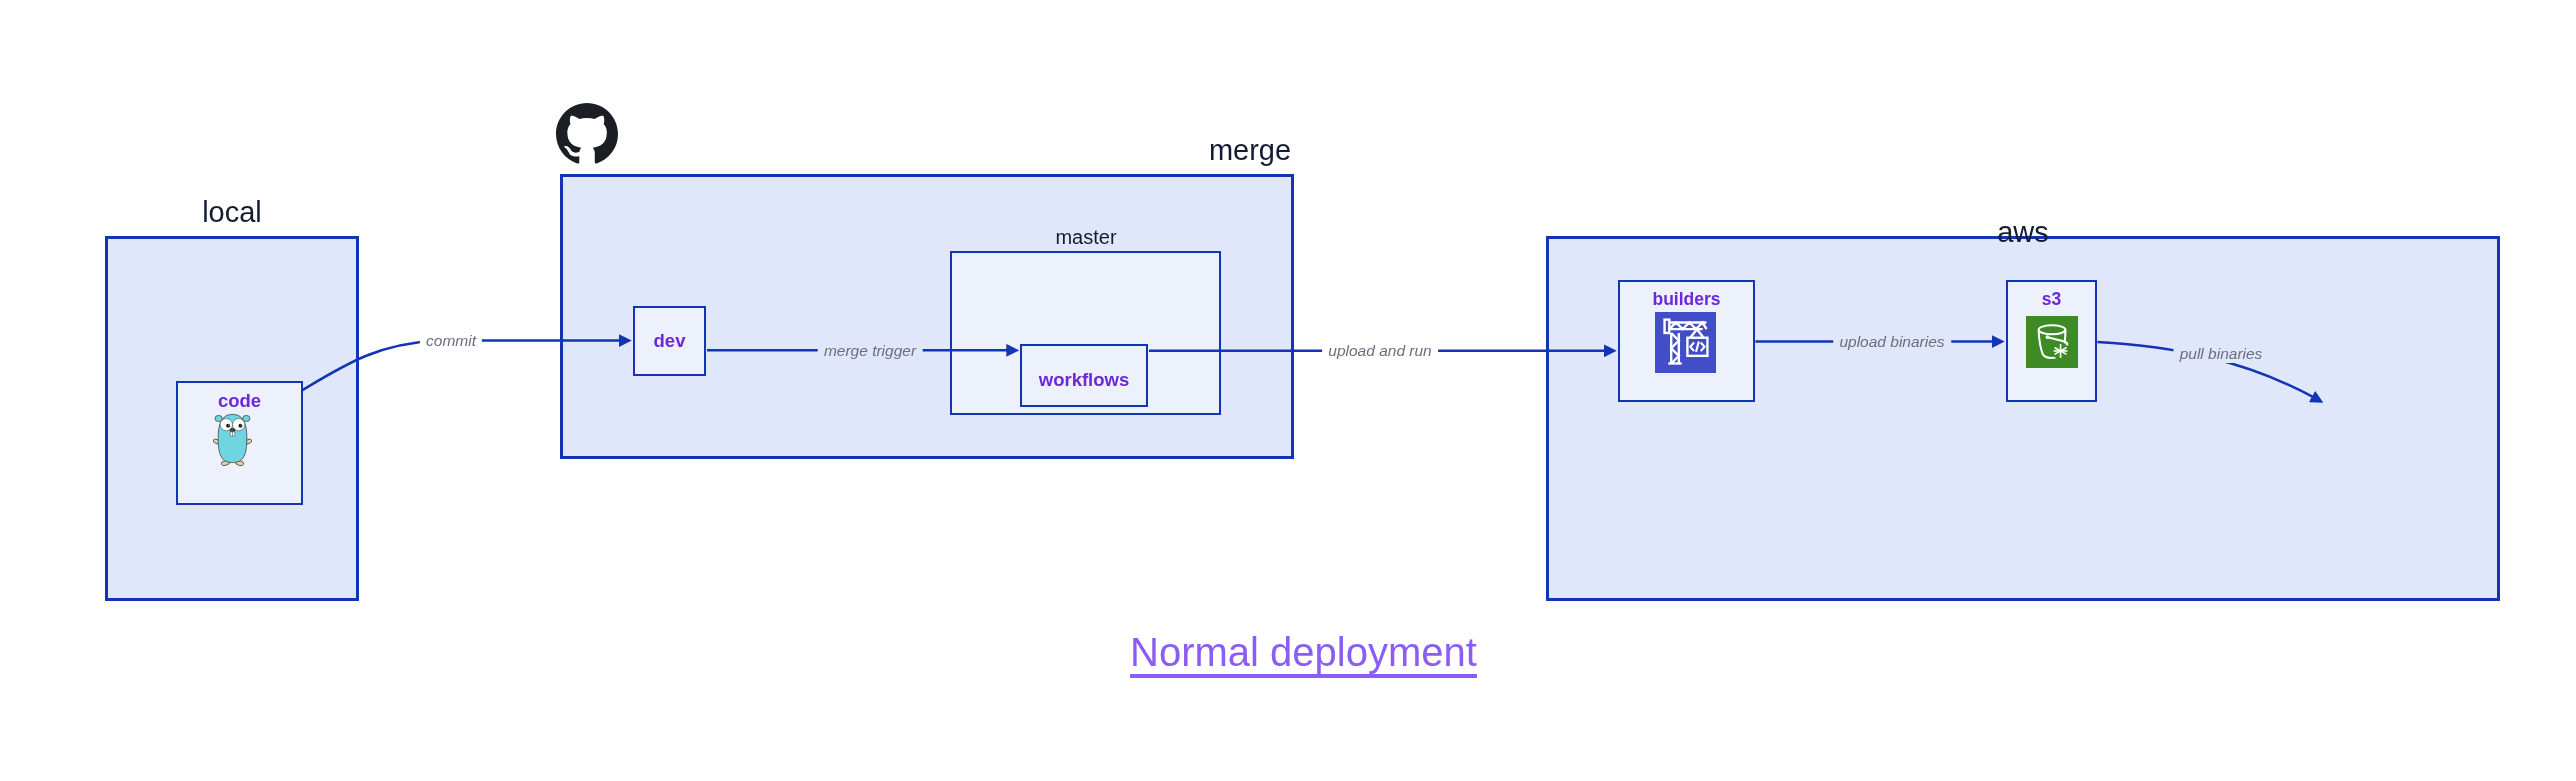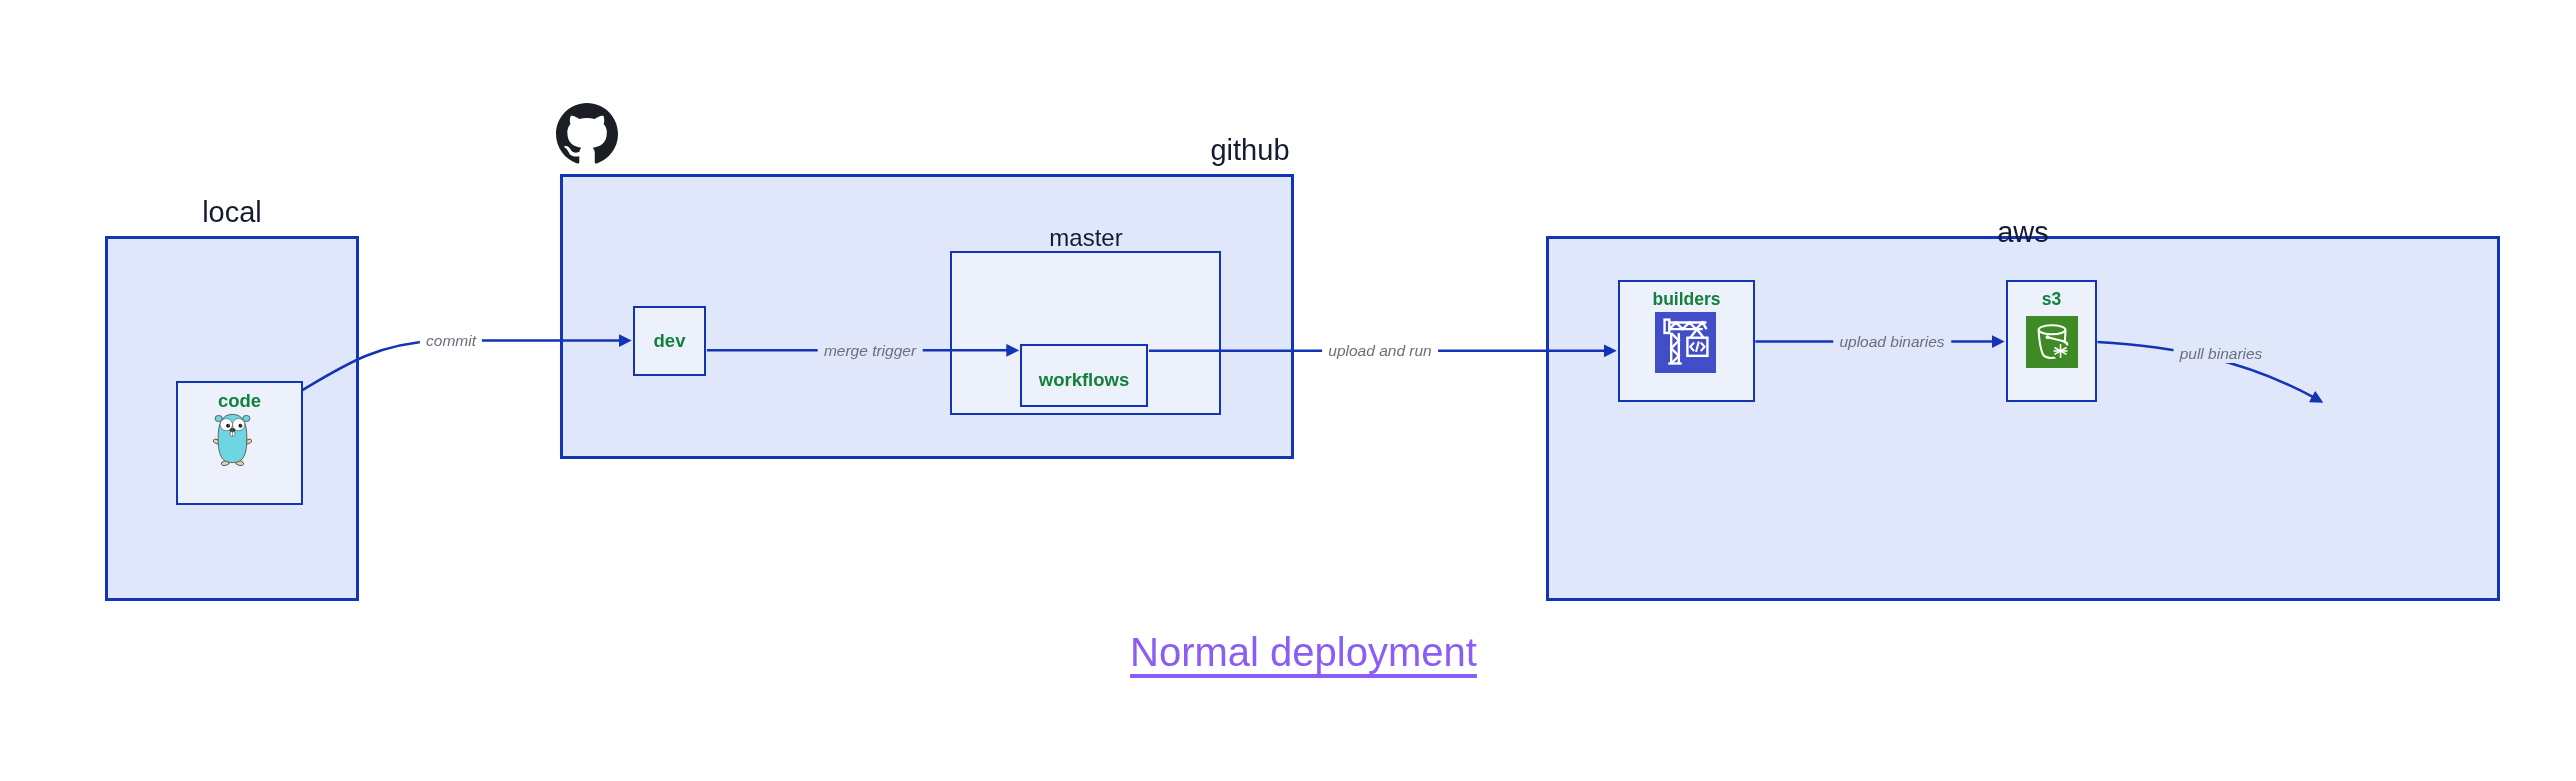--- a/index.html
+++ b/index.html
@@ -2,21 +2,21 @@
 <html style="font-size:8.2px"><head>
 <meta charset="utf-8">
 <style>
   html,body{margin:0;padding:0;background:#fff;}
   .canvas{position:relative;width:2604px;height:781px;background:#fff;overflow:hidden;
           font-family:"Liberation Sans",sans-serif;}
   .region{position:absolute;background:#e1e7fa;border:3.1px solid #1334b4;box-sizing:border-box;}
   .node{position:absolute;background:#edf1fc;border:2.6px solid #1334b4;box-sizing:border-box;}
   .rlabel{position:absolute;transform:translateX(-50%);color:#131c33;font-size:29px;
           line-height:31px;white-space:nowrap;}
-  .nlabel{position:absolute;left:0;right:0;text-align:center;color:#15803d;
+  .nlabel{position:absolute;left:0;right:0;text-align:center;color:#6d28d9;
           font-weight:bold;font-size:18.5px;white-space:nowrap;}
   .nlabel.center{top:50%;transform:translateY(-50%);text-align:center;}
   .nlabel.top{top:7.2px;}
   .elabel{position:absolute;transform:translate(-50%,-50%);font-style:italic;font-size:15.5px;
           color:#696f7c;padding:0 6.2px;white-space:nowrap;}
   .bg-white{background:#ffffff;}
   .bg-region{background:#e1e7fa;}
   .icon{position:absolute;}
   .edges{position:absolute;left:0;top:0;pointer-events:none;}
   .title{position:absolute;left:1123px;top:630px;width:361px;text-align:center;
@@ -40,22 +40,22 @@
       </marker>
     </defs>
     <path d="M 560 773 C 660 715, 720 668, 850 661 H 1206" fill="none" stroke="#1334b4" stroke-width="5" marker-end="url(#arrow)"></path>
     <path d="M 1372 680 H 1958" fill="none" stroke="#1334b4" stroke-width="5" marker-end="url(#arrow)"></path>
     <path d="M 2230 681 H 3118" fill="none" stroke="#1334b4" stroke-width="5" marker-end="url(#arrow)"></path>
     <path d="M 3407 663 H 3871" fill="none" stroke="#1334b4" stroke-width="5" marker-end="url(#arrow)"></path>
     <path d="M 4071 664 C 4220 672, 4360 700, 4492 772" fill="none" stroke="#1334b4" stroke-width="5" marker-end="url(#arrow)"></path>
   </svg>
 
   <div class="rlabel" style="left:232px;top:197px;">local</div>
-  <div class="rlabel" style="left:1250px;top:135px;">github</div>
-  <div class="rlabel" style="left:1086px;top:222px;font-size:24px;">master</div>
+  <div class="rlabel" style="left:1250px;top:135px;">merge</div>
+  <div class="rlabel" style="left:1086px;top:222px;font-size:20px;">master</div>
   <div class="rlabel" style="left:2023px;top:197px;margin-top:20px;">aws</div>
 
   <div class="icon" style="left:556px;top:103px;width:62px;height:62px;">
     <svg width="62" height="62" viewBox="0 0 16 16">
       <path fill="#1b1f23" d="M8 0C3.58 0 0 3.58 0 8c0 3.54 2.29 6.53 5.47 7.59.4.07.55-.17.55-.38 0-.19-.01-.82-.01-1.49-2.01.37-2.53-.49-2.69-.94-.09-.23-.48-.94-.82-1.13-.28-.15-.68-.52-.01-.53.63-.01 1.08.58 1.23.82.72 1.21 1.87.87 2.33.66.07-.52.28-.87.51-1.07-1.78-.2-3.64-.89-3.64-3.95 0-.87.31-1.59.82-2.15-.08-.2-.36-1.02.08-2.12 0 0 .67-.21 2.2.82.64-.18 1.32-.27 2-.27s1.36.09 2 .27c1.53-1.04 2.2-.82 2.2-.82.44 1.1.16 1.92.08 2.12.51.56.82 1.27.82 2.15 0 3.07-1.87 3.75-3.65 3.95.29.25.54.73.54 1.48 0 1.07-.01 1.93-.01 2.2 0 .21.15.46.55.38A8.01 8.01 0 0 0 16 8c0-4.42-3.58-8-8-8z"></path>
     </svg>
   </div>
 
   <div class="node" style="left:176px;top:381px;width:127px;height:124px;">
     <div class="nlabel top">code</div>

